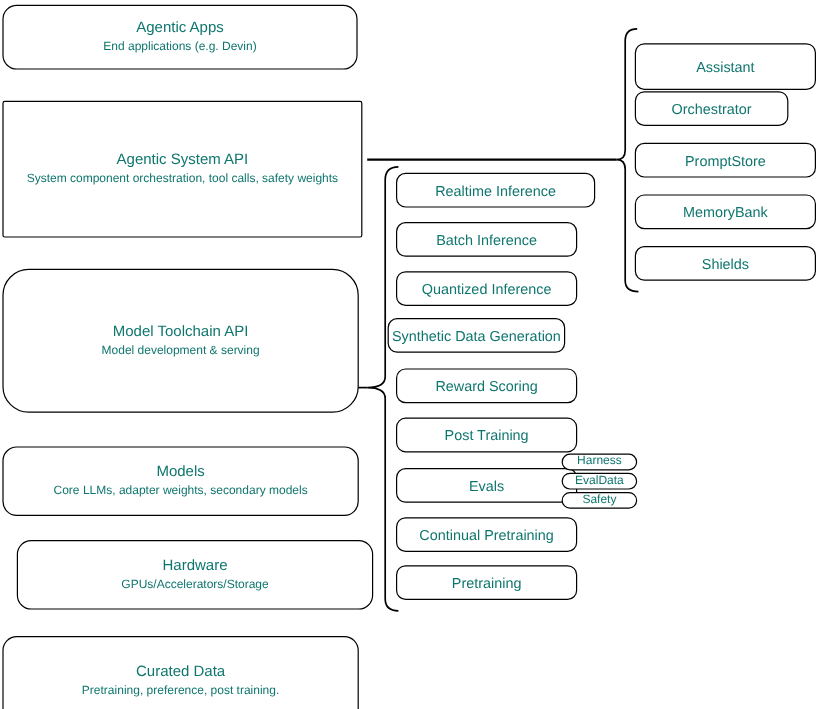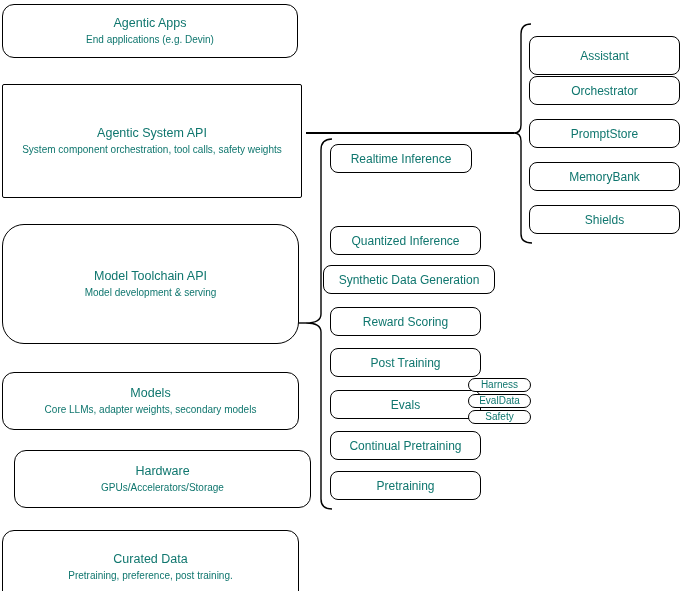--- a/index.html
+++ b/index.html
@@ -96,32 +96,33 @@
   <div class="lbox" style="left:14px; top:450px; width:297px; height:58px; border-radius:12px;">
     <div class="t">Hardware</div>
     <div class="s">GPUs/Accelerators/Storage</div>
   </div>
 
   <div class="lbox" style="left:2px; top:530px; width:297px; height:73px; border-radius:12px;">
     <div class="t">Curated Data</div>
     <div class="s">Pretraining, preference, post training.</div>
   </div>
 
-  <div class="sbox" style="left:330px; top:144px; width:142px; height:29px;">Realtime Inference</div>
+  <div class="sbox" style="left:330px; top:144px; width:166px; height:29px;">Realtime Inference</div>
+  <div class="sbox" style="left:330px; top:185px; width:151px; height:29px;">Batch Inference</div>
   <div class="sbox" style="left:330px; top:226px; width:151px; height:29px;">Quantized Inference</div>
-  <div class="sbox" style="left:323px; top:265px; width:172px; height:29px;">Synthetic Data Generation</div>
+  <div class="sbox" style="left:323px; top:265px; width:148px; height:29px;">Synthetic Data Generation</div>
   <div class="sbox" style="left:330px; top:307px; width:151px; height:29px;">Reward Scoring</div>
   <div class="sbox" style="left:330px; top:348px; width:151px; height:29px;">Post Training</div>
   <div class="sbox" style="left:330px; top:390px; width:151px; height:29px;">Evals</div>
   <div class="sbox" style="left:330px; top:431px; width:151px; height:29px;">Continual Pretraining</div>
   <div class="sbox" style="left:330px; top:471px; width:151px; height:29px;">Pretraining</div>
 
   <div class="pill" style="left:468px; top:378px; width:63px; height:14px;">Harness</div>
   <div class="pill" style="left:468px; top:394px; width:63px; height:14px;">EvalData</div>
   <div class="pill" style="left:468px; top:410px; width:63px; height:14px;">Safety</div>
 
   <div class="sbox" style="left:529px; top:36px; width:151px; height:39px;">Assistant</div>
-  <div class="sbox" style="left:529px; top:76px; width:151px; height:29px;">Orchestrator</div>
+  <div class="sbox" style="left:529px; top:76px; width:128px; height:29px;">Orchestrator</div>
   <div class="sbox" style="left:529px; top:119px; width:151px; height:29px;">PromptStore</div>
   <div class="sbox" style="left:529px; top:162px; width:151px; height:29px;">MemoryBank</div>
   <div class="sbox" style="left:529px; top:205px; width:151px; height:29px;">Shields</div>
 
 </div>
 
 </body></html>

